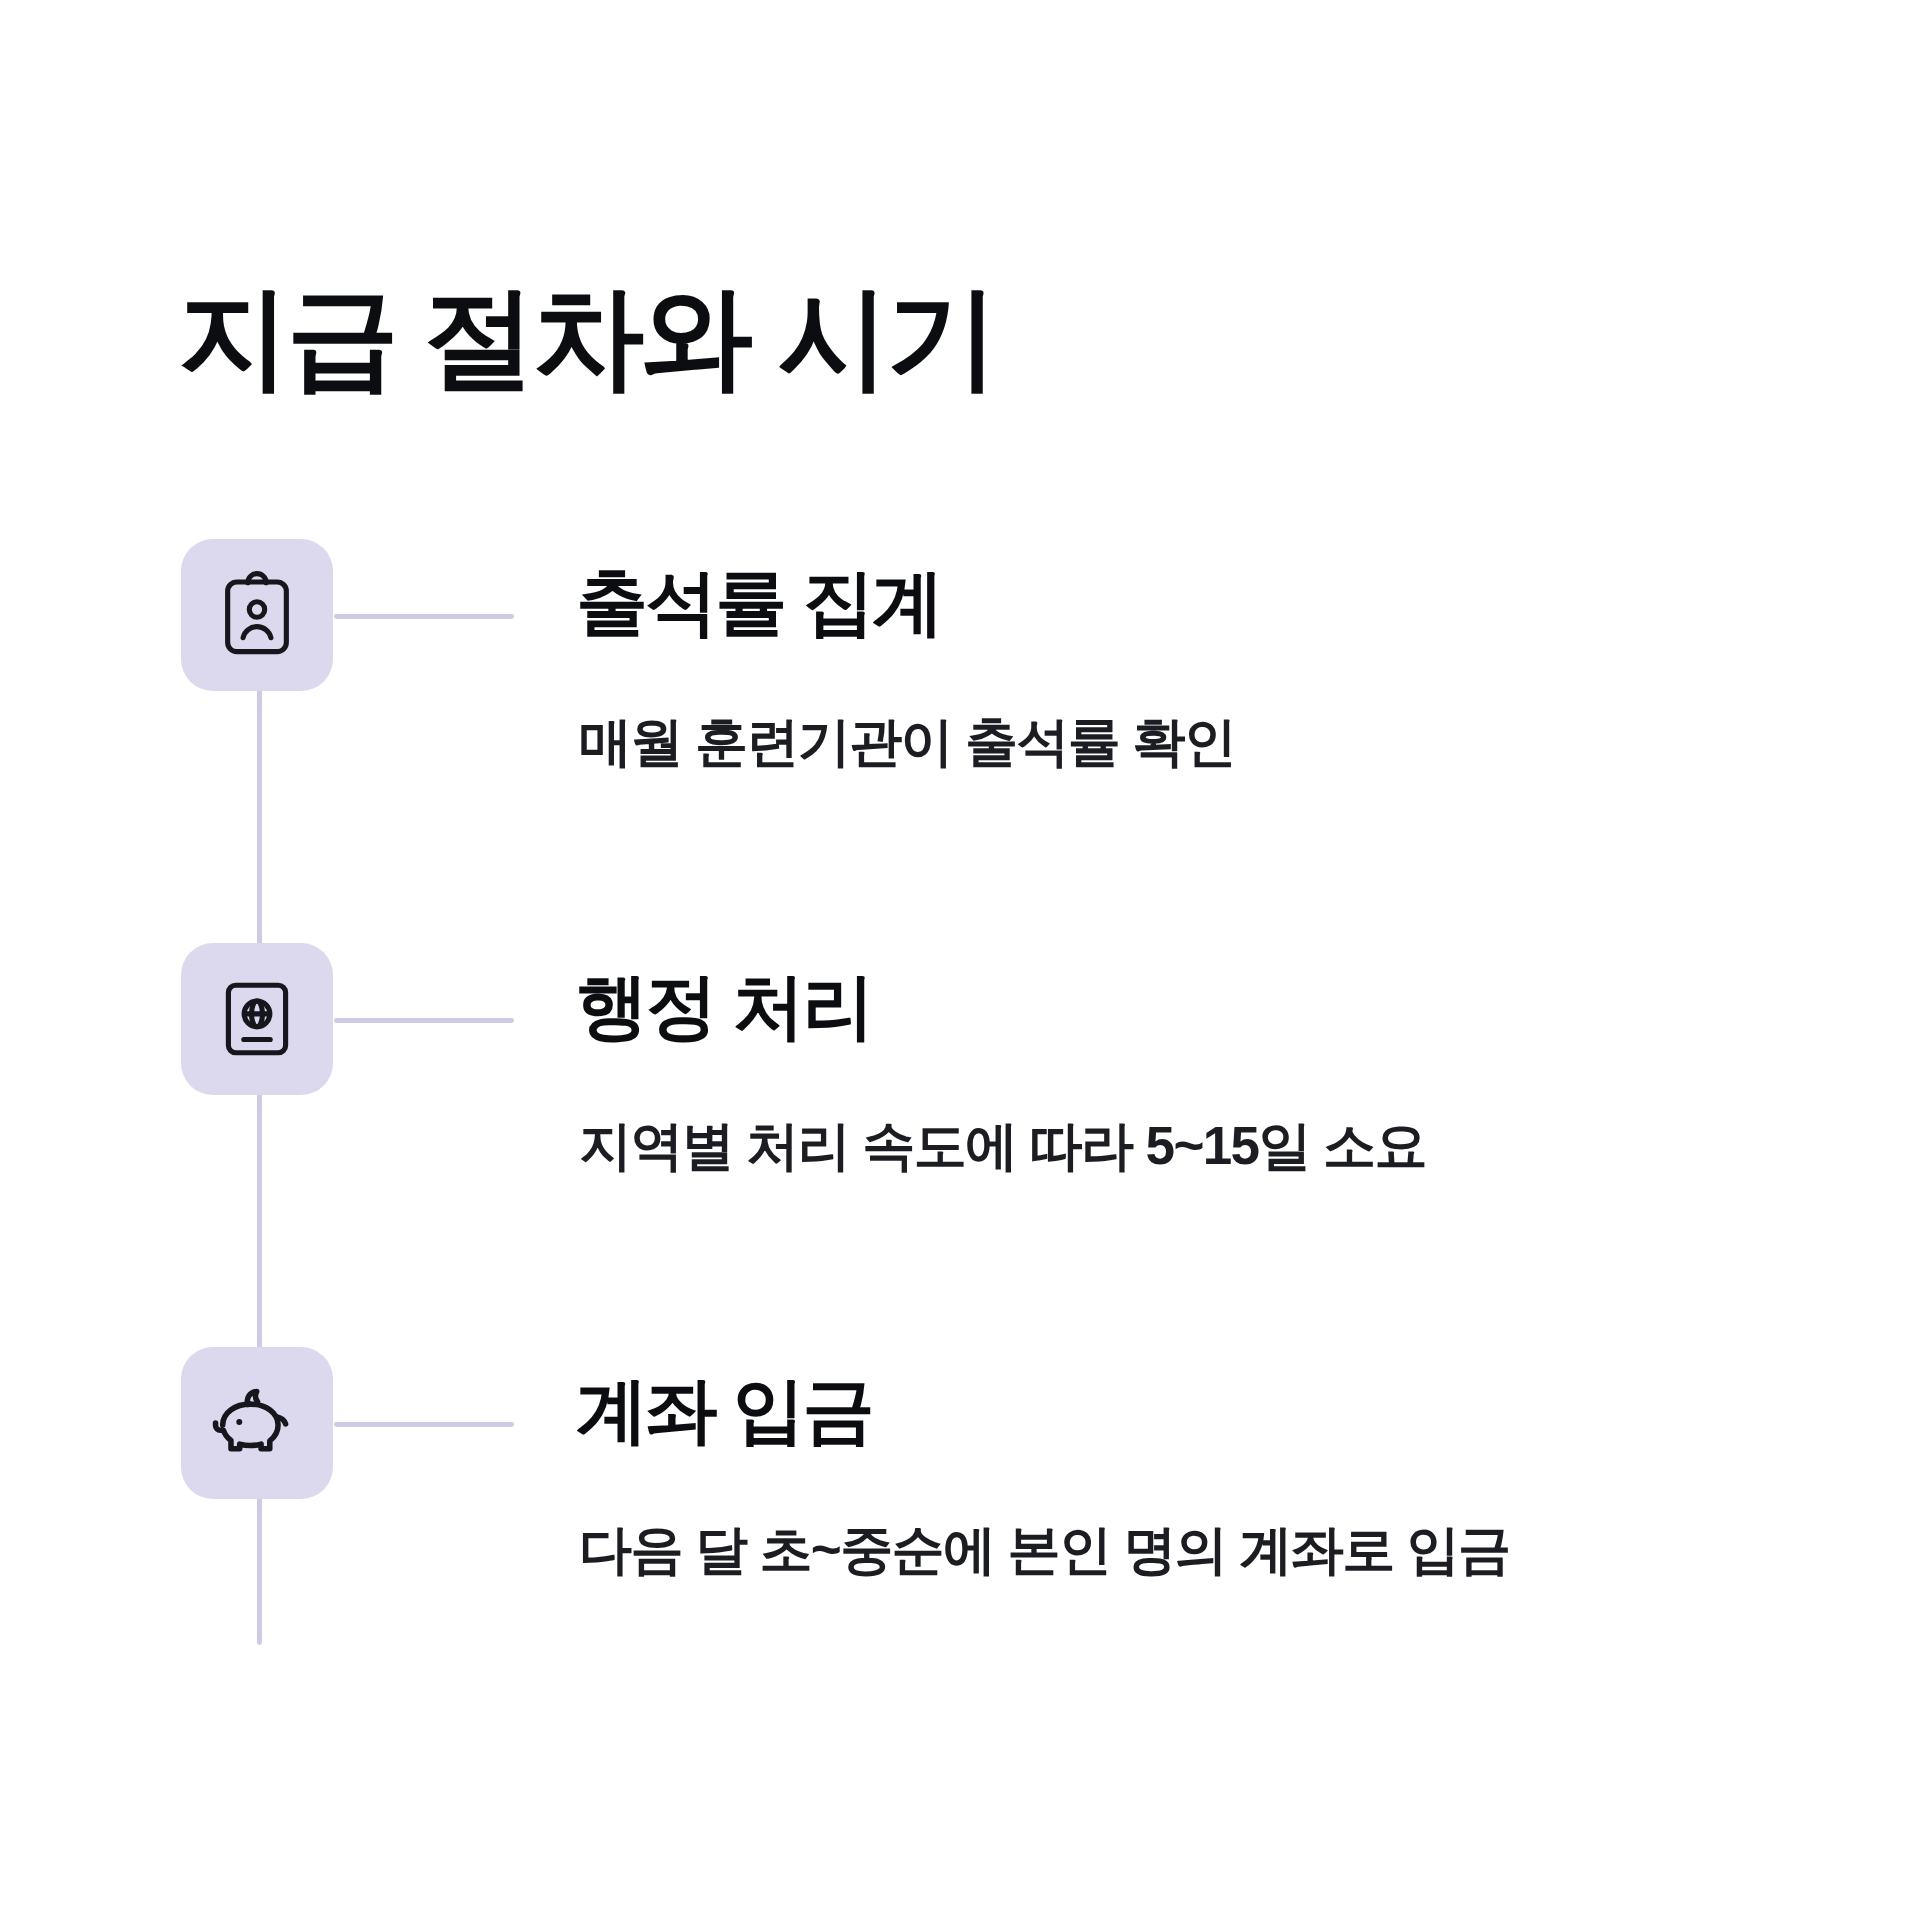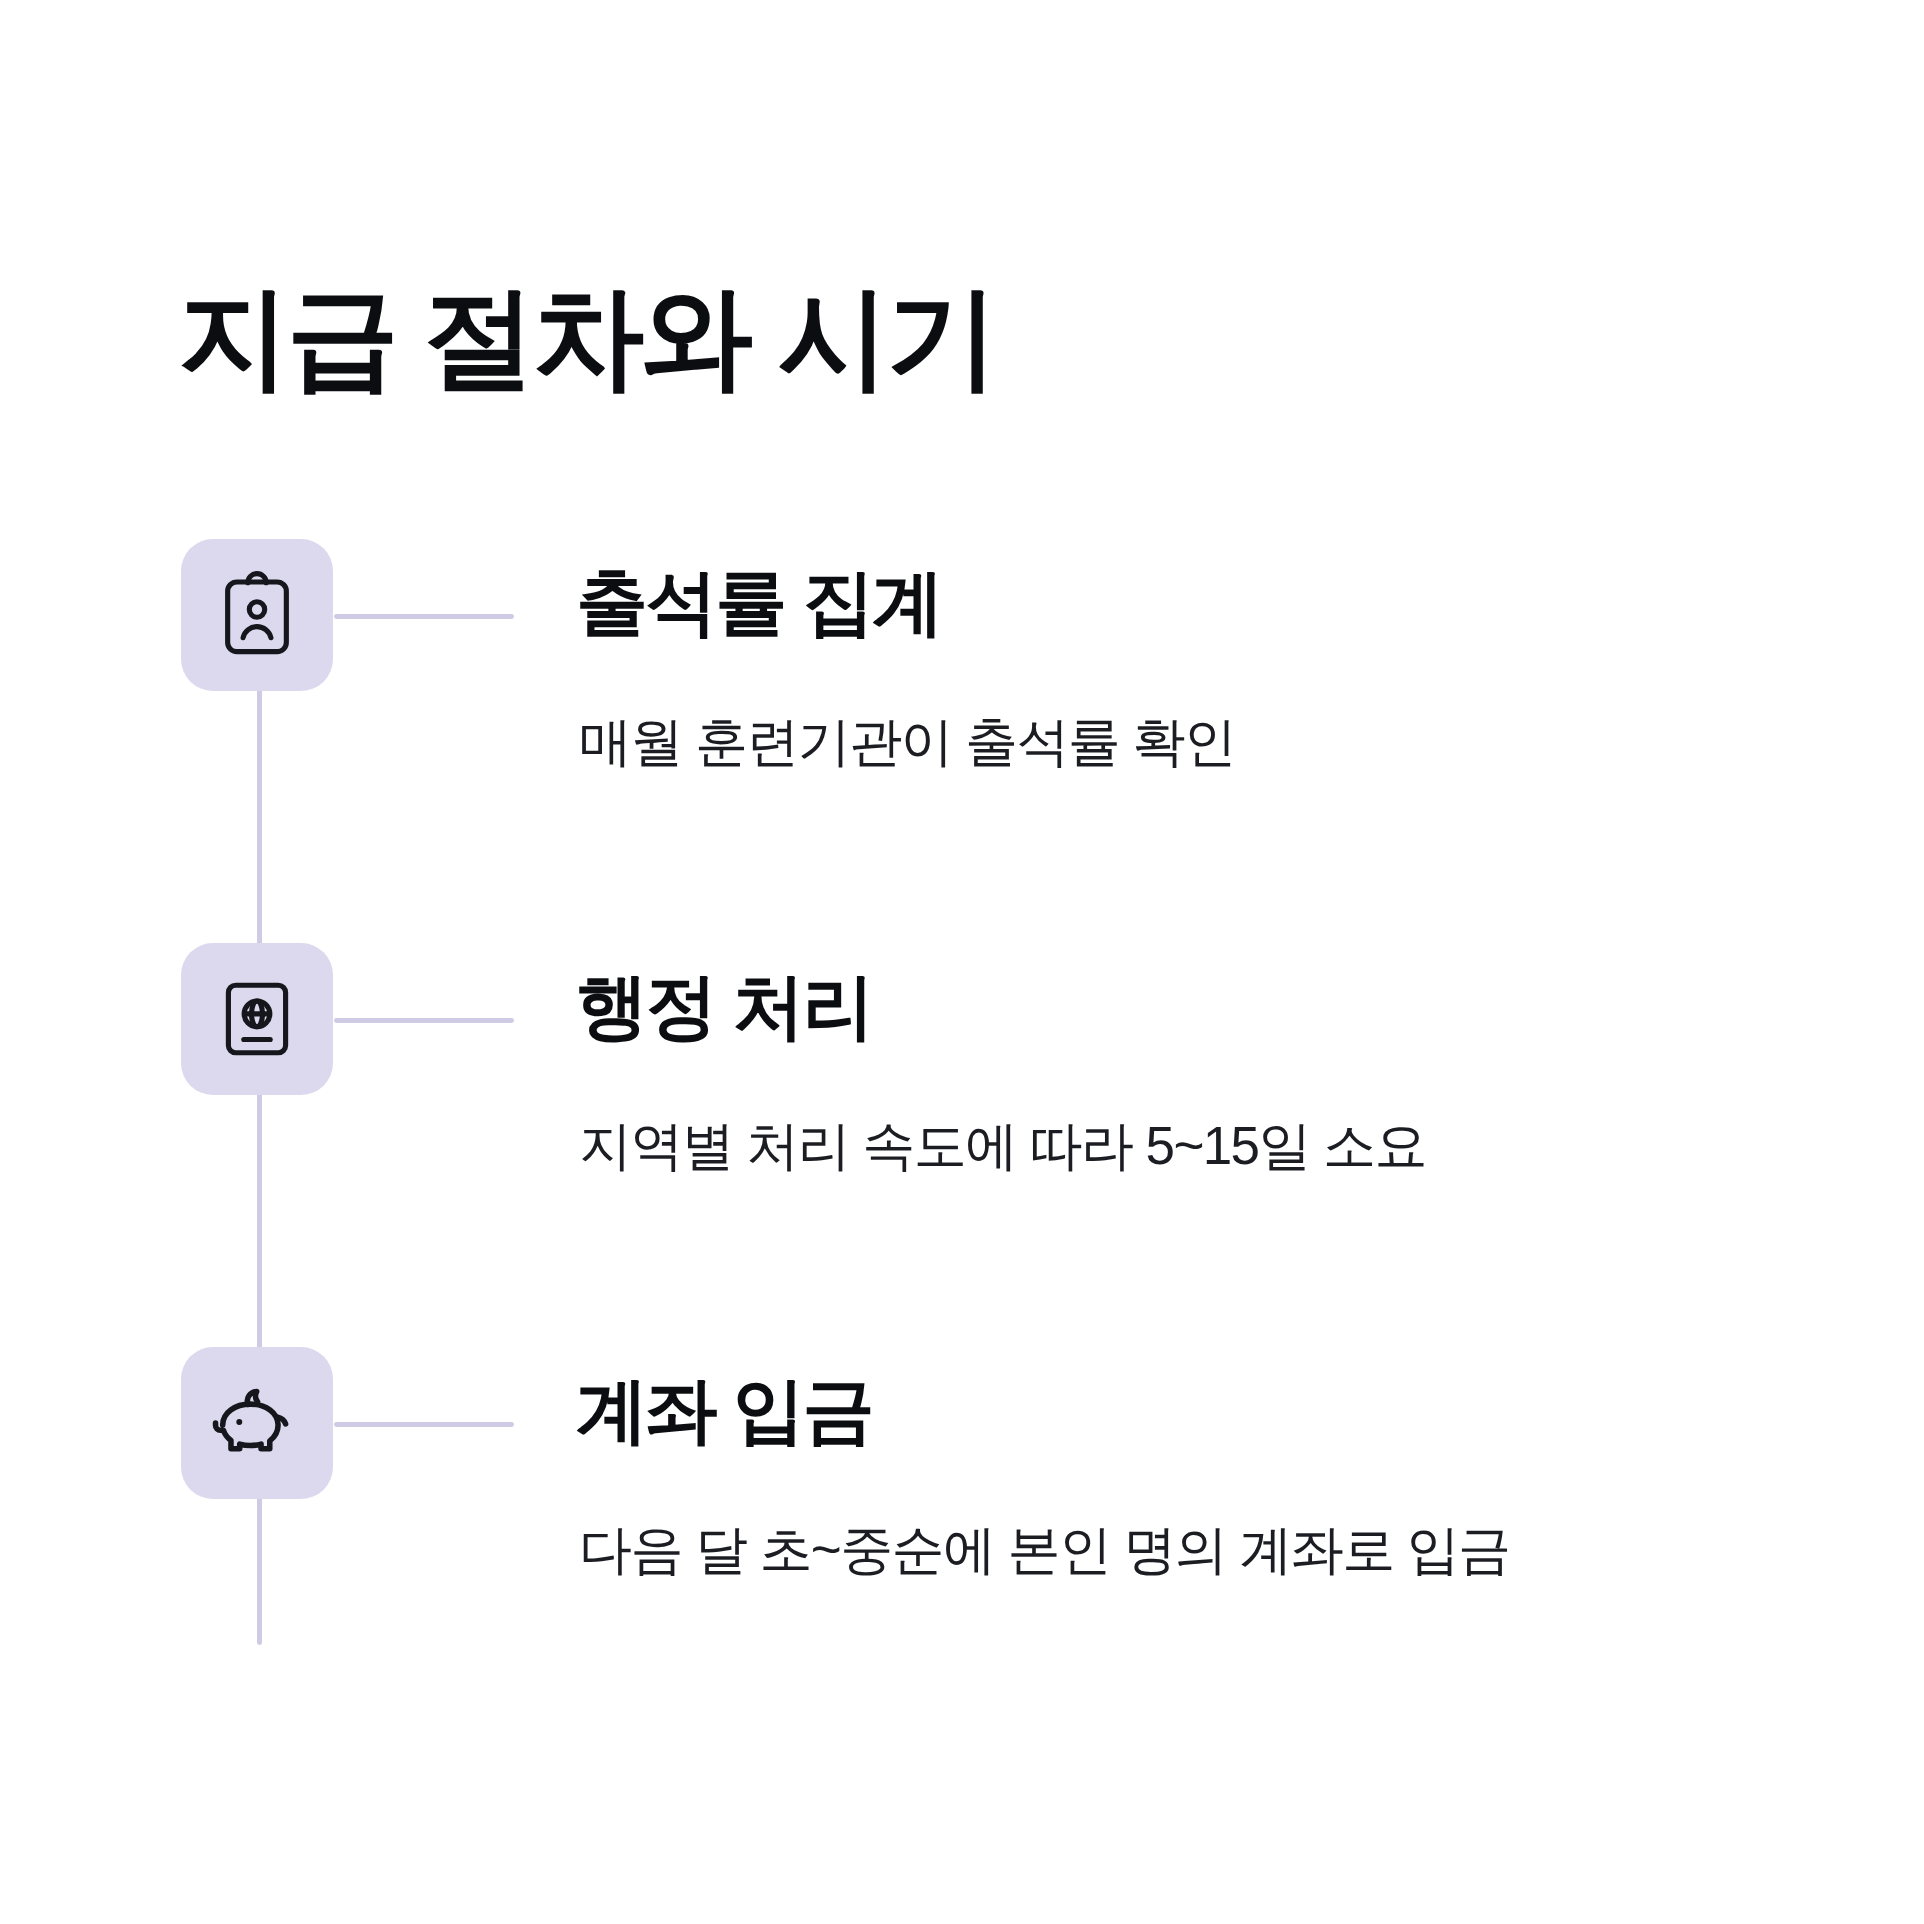--- a/index.html
+++ b/index.html
@@ -101,21 +101,21 @@
     color: #0b0d10;
     white-space: nowrap;
     text-align: right;
   }
 
   .step-desc {
     position: absolute;
     left: 579px;
     top: 170px;
     font-size: 53px;
-    font-weight: 400;
+    font-weight: 700;
     letter-spacing: -1.6px;
     line-height: 1.25;
     color: #1b1d22;
     white-space: nowrap;
   }
 </style>
 </head>
 <body>
 
 <div class="page">

